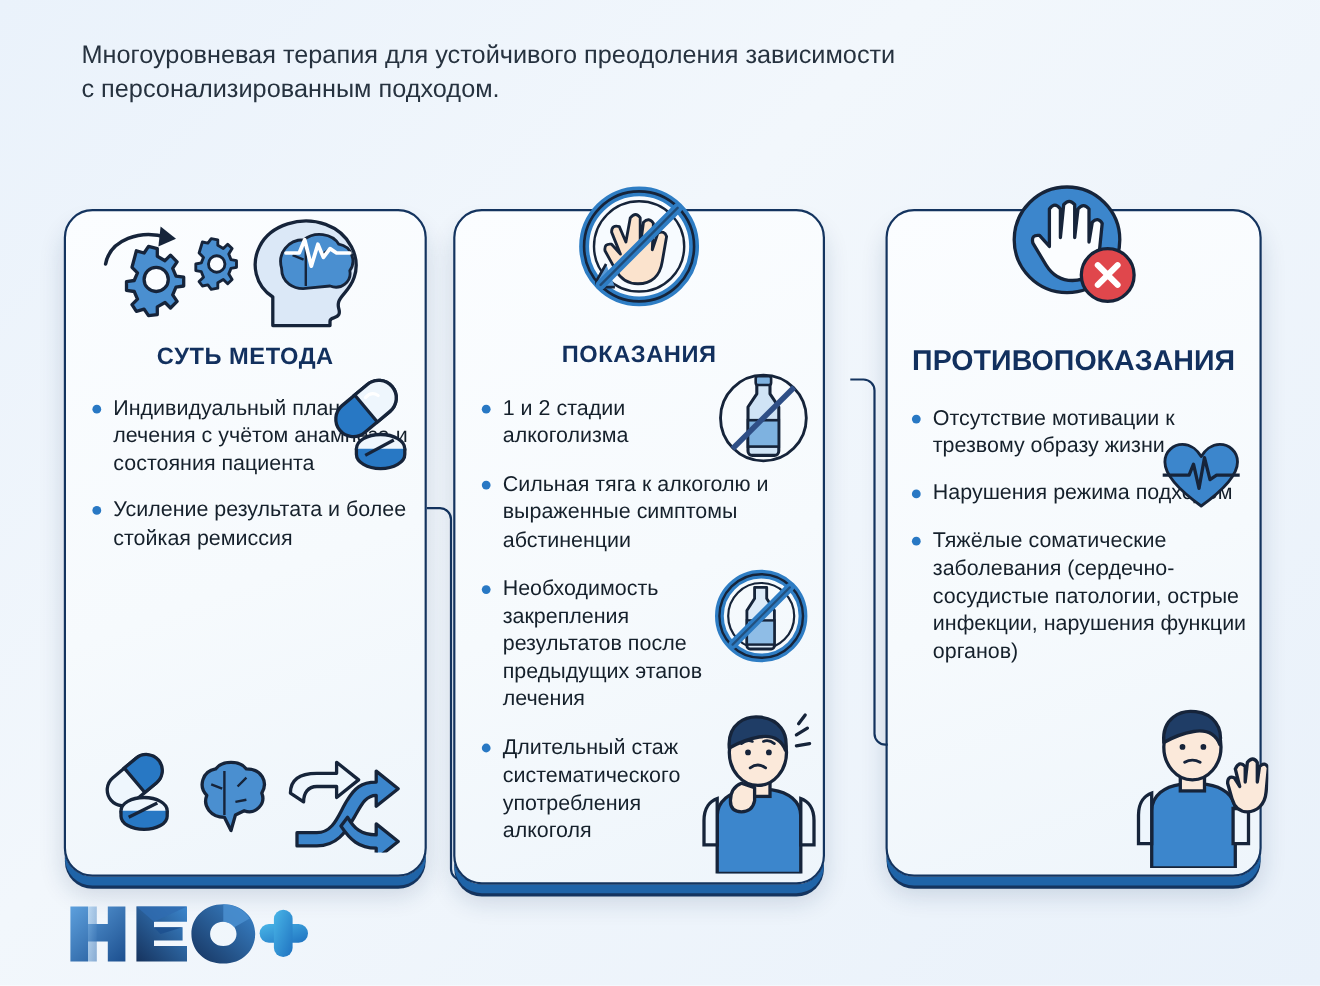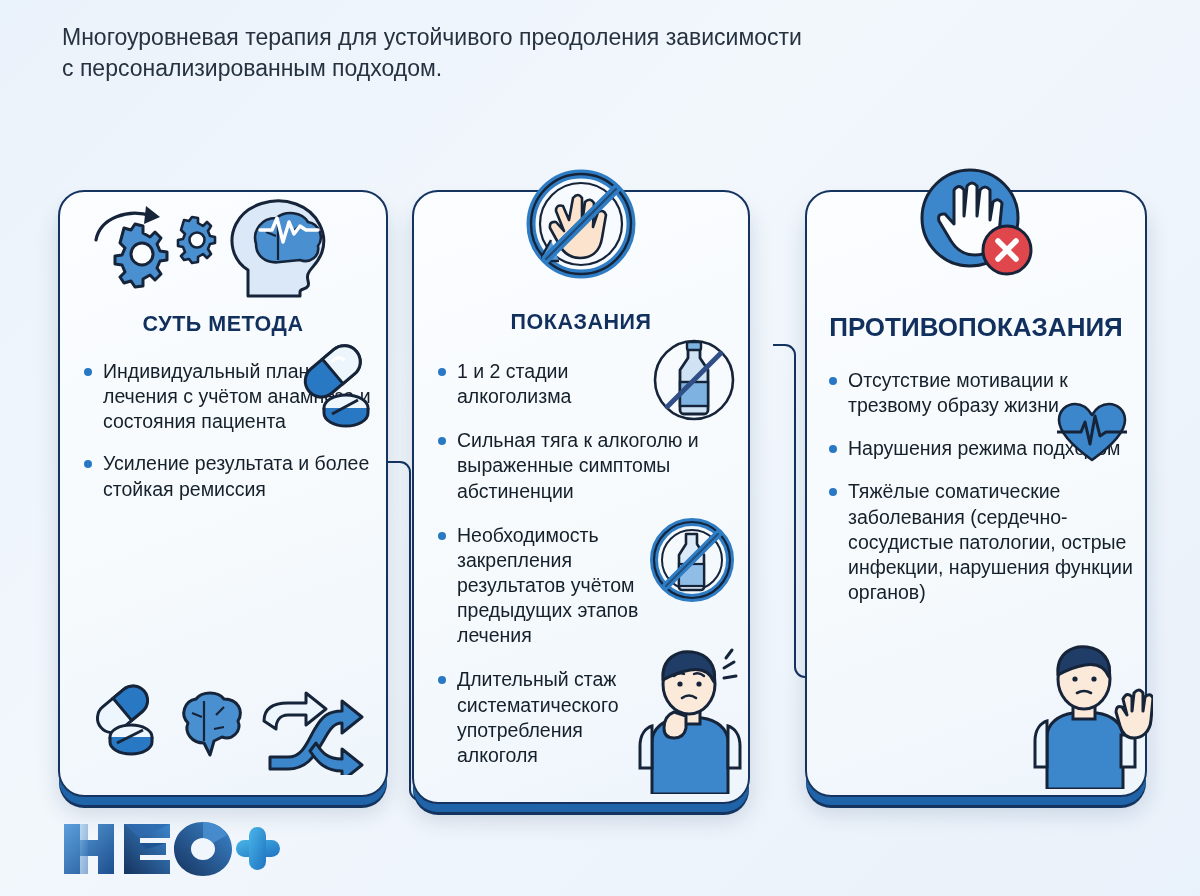--- a/index.html
+++ b/index.html
@@ -12,21 +12,21 @@
   }
   .page{position:relative;width:1200px;height:896px;}
 
   
   .header{position:absolute;left:58px;top:18px;width:1110px;}
   .title{
     font-size:40px;font-weight:bold;color:#12305e;letter-spacing:-0.4px;
     line-height:1.12;margin:0 0 14px 0;white-space:nowrap;
   }
   .subtitle{
-    font-size:23px;color:#26323f;line-height:1.36;margin:4px;font-weight:400;
+    font-size:23px;color:#26323f;line-height:1.36;margin:16px;font-weight:400;
   }
 
   
   .cards{position:absolute;left:0;top:190px;width:1052px;height:625px;}
   .card{
     position:absolute;top:0;
     background:linear-gradient(160deg,#fbfdff 0%,#f6fafd 55%,#eef5fb 100%);
     border:2.5px solid #14345f;
     border-radius:26px;
     box-shadow:0 9px 0 -1px #1f64a8, 0 12px 0 -1px #14345f, 0 16px 22px rgba(20,52,95,.16);
@@ -182,21 +182,21 @@
             <line x1="25" y1="95" x2="95" y2="25" stroke="#2e7dc4" stroke-width="9" stroke-linecap="round"></line>
             <line x1="25" y1="95" x2="95" y2="25" stroke="#16243a" stroke-width="2.2" stroke-linecap="round" opacity=".55"></line>
           </svg>
         </div>
       </div>
       <h2 class="card-title" style="margin-top:-2px;">ПОКАЗАНИЯ</h2>
 
       <ul class="bullets" style="margin-top:24px;">
         <li style="padding-right:105px;">1 и 2 стадии алкоголизма</li>
         <li>Сильная тяга к алкоголю и выраженные симптомы абстиненции</li>
-        <li style="padding-right:70px;">Необходимость закрепления результатов учётом предыдущих этапов лечения</li>
+        <li style="padding-right:70px;">Необходимость закрепления результатов после предыдущих этапов лечения</li>
         <li style="padding-right:96px;">Длительный стаж систематического употребления алкоголя</li>
       </ul>
 
       <svg class="deco" style="right:8px;top:142px;" width="92" height="92" viewBox="0 0 92 92">
         <circle cx="46" cy="46" r="39" fill="none" stroke="#16243a" stroke-width="2.6"></circle>
         <g>
           <path d="M40 12 h12 v12 l8 12 v40 a4 4 0 0 1 -4 4 h-20 a4 4 0 0 1 -4 -4 v-40 l8 -12 z" fill="#cfe3f5" stroke="#16243a" stroke-width="2.8" stroke-linejoin="round"></path>
           <rect x="32" y="48" width="28" height="24" fill="#7eb2e0" stroke="#16243a" stroke-width="2.4"></rect>
           <rect x="39" y="8" width="14" height="8" rx="2" fill="#7eb2e0" stroke="#16243a" stroke-width="2.4"></rect>
         </g>

